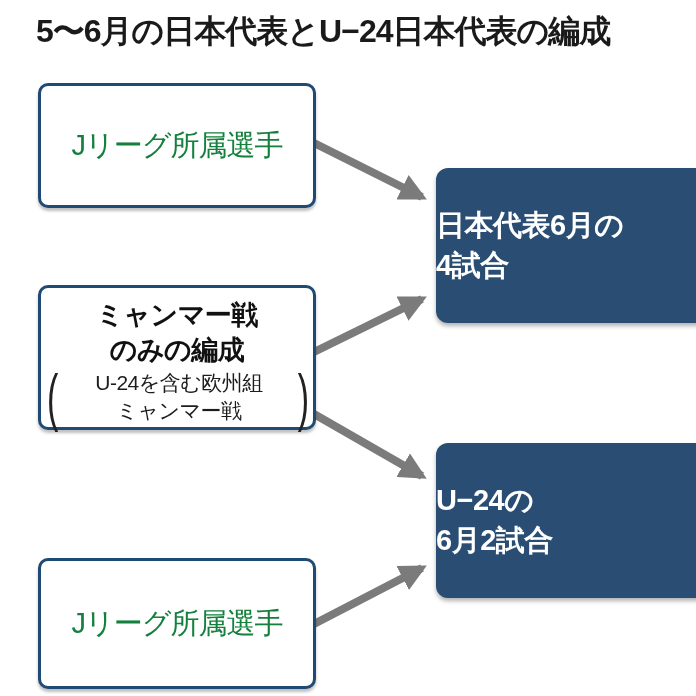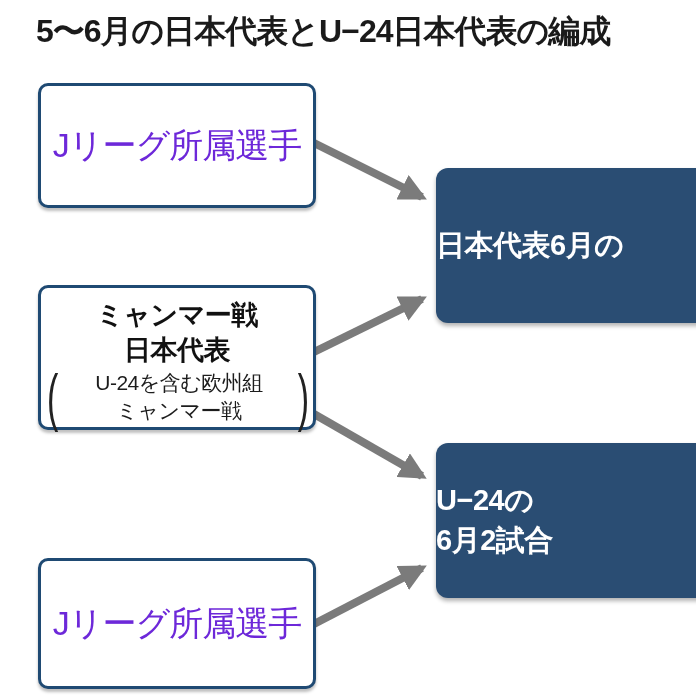--- a/index.html
+++ b/index.html
@@ -41,22 +41,22 @@
     display:flex;
     flex-direction:column;
     align-items:center;
     justify-content:center;
     z-index:1;
   }
   #box-jleague-top{top:83px;height:125px;}
   #box-myanmar{top:285px;height:145px;justify-content:flex-start;padding-top:10px;}
   #box-jleague-bottom{top:558px;height:131px;}
   .lbox-label{
-    font-size:34px;
-    color:#6d28d9;
+    font-size:29px;
+    color:#15803d;
     letter-spacing:-1px;
     white-space:nowrap;
   }
   .mb-title{
     text-align:center;
     font-weight:bold;
     font-size:27px;
     line-height:1.28;
     color:#111;
     letter-spacing:-0.5px;
@@ -141,38 +141,39 @@
     <line x1="286" y1="624" x2="394" y2="568" marker-end="url(#ah)"></line>
   </svg>
 
   <div class="lbox" id="box-jleague-top">
     <span class="lbox-label">Jリーグ所属選手</span>
   </div>
 
   <div class="lbox" id="box-myanmar">
     <div class="mb-title">
       <div>ミャンマー戦</div>
-      <div>日本代表</div>
+      <div>のみの編成</div>
     </div>
     <div class="mb-note">
       <span class="paren">(</span>
       <div class="note-lines">
         <div>U-24を含む欧州組</div>
         <div>ミャンマー戦</div>
       </div>
       <span class="paren">)</span>
     </div>
   </div>
 
   <div class="lbox" id="box-jleague-bottom">
     <span class="lbox-label">Jリーグ所属選手</span>
   </div>
 
   <div class="rbox" id="box-japan-june">
     <div>日本代表6月の</div>
+    <div>4試合</div>
   </div>
 
   <div class="rbox" id="box-u24-june">
     <div>U−24の</div>
     <div>6月2試合</div>
   </div>
 
 </div>
 
 </body></html>

